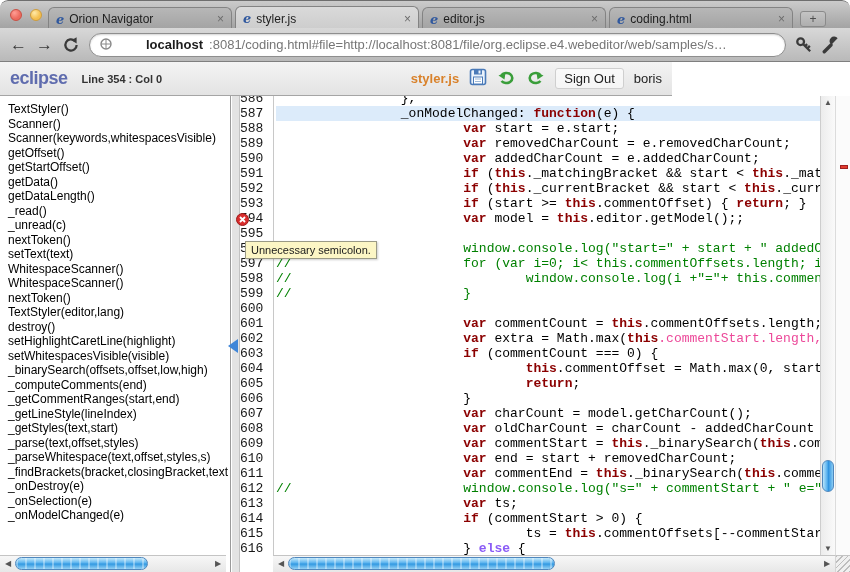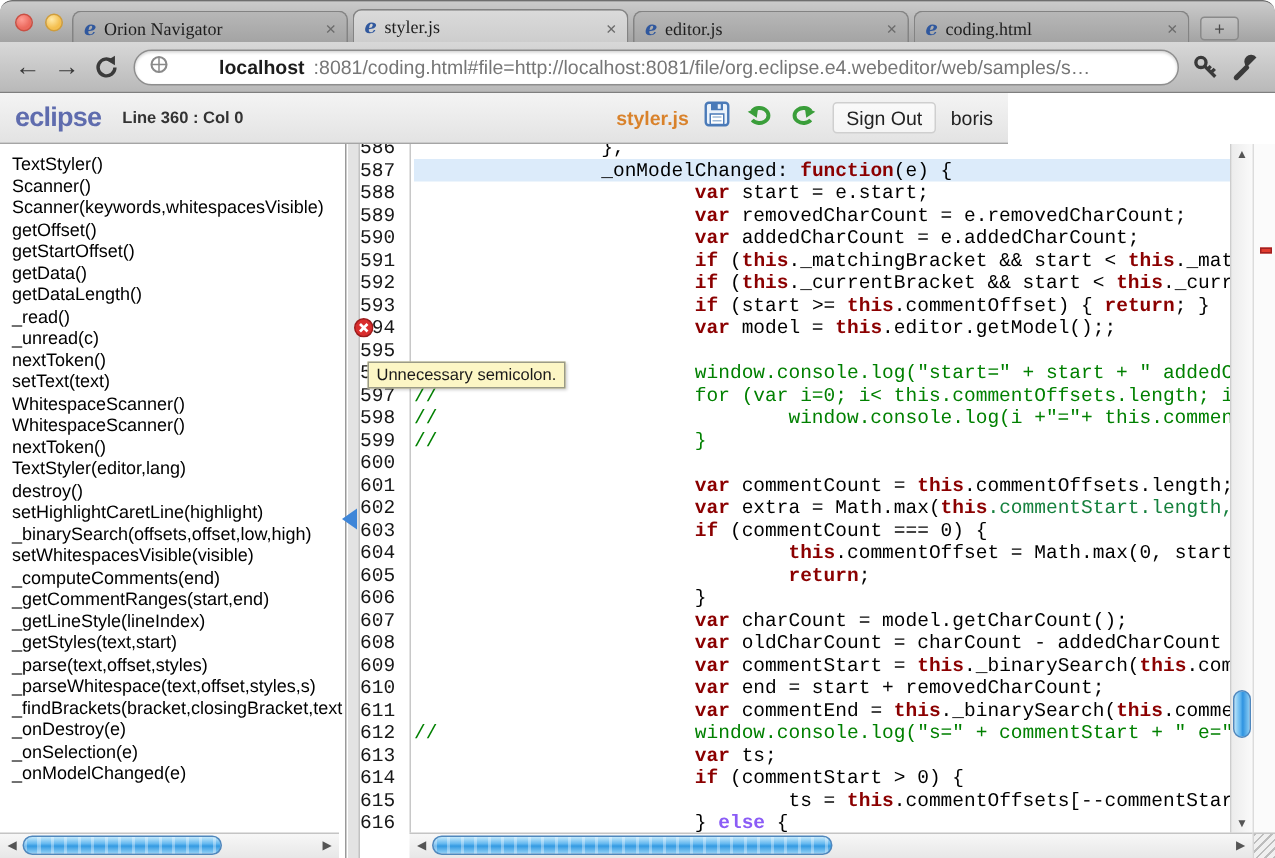--- a/index.html
+++ b/index.html
@@ -14,21 +14,21 @@
   .light { width:12px; height:12px; border-radius:50%; }
   .light.red { background:radial-gradient(circle at 35% 30%,#ff9d94,#ec6a5e 60%); border:1px solid #c94f43; }
   .light.yellow { background:radial-gradient(circle at 35% 30%,#ffe9a8,#f4bf4f 60%); border:1px solid #cf9d3c; }
   .light.green { background:radial-gradient(circle at 35% 30%,#b6f3a0,#61c554 60%); border:1px solid #4da23f; }
   .tabs { position:absolute; left:48px; top:5px; display:flex; align-items:flex-end; }
   .tab { width:184px; height:23px; margin-right:3px; display:flex; align-items:center; gap:5px;
     padding:0 7px; border:1px solid #838383; border-bottom:none; border-radius:6px 6px 0 0;
     background:linear-gradient(#b7b7b7,#a2a2a2); font-size:12px; color:#1d1d1d; }
   .tab.active { background:linear-gradient(#dadada,#cccccc); height:24px; }
   .tab .fav { font-family:"DejaVu Serif",serif; font-weight:bold; font-style:italic; color:#30589e; font-size:13px; line-height:13px; }
-  .tab .t-title { flex:1; white-space:nowrap; overflow:hidden;font-family:Liberation Serif, serif; }
+  .tab .t-title { flex:1; white-space:nowrap; overflow:hidden; }
   .tab .t-close { color:#6c6c6c; font-size:12px; line-height:12px; }
   .newtab { width:26px; height:16px; margin:0 0 3px 4px; border:1px solid #8a8a8a; border-radius:3px;
     background:linear-gradient(#c4c4c4,#aeaeae); color:#4c4c4c; font-size:12px; line-height:14px; text-align:center; }
 
   
   .toolbar { position:absolute; left:0; top:28px; width:850px; height:34px;
     background:linear-gradient(#d8d8d8,#b9b9b9); border-bottom:1px solid #7f7f7f;
     display:flex; align-items:center; padding:0 10px; gap:9px; }
   .navbtn { font-size:17px; font-weight:bold; color:#383838; line-height:20px; }
   .urlbox { flex:1; height:24px; border-radius:13px; background:#fff; border:1px solid #8e8e8e;
@@ -167,21 +167,21 @@
     <div class="tool-icon">
       <svg width="18" height="18" viewBox="0 0 16 16">
           <path d="M2 14 L8 8" stroke="#3a3a3a" stroke-width="3" stroke-linecap="round"></path>
           <path d="M8.3 7.7 a4 4 0 1 1 5.6-5.6 l-2.8 2.8 z" fill="#3a3a3a"></path>
         </svg>
     </div>
   </div>
 
   <div class="appheader">
     <div class="logo">eclipse</div>
-    <div class="linecol">Line 360 : Col 0</div>
+    <div class="linecol">Line 354 : Col 0</div>
     <div class="hdr-right">
       <span class="filename">styler.js</span>
       <span>
         <svg width="18" height="18" viewBox="0 0 18 18">
             <rect x="1.5" y="1.5" width="15" height="15" rx="2" fill="#eaf2fb" stroke="#4a7ab8" stroke-width="1.6"></rect>
             <rect x="5" y="1.5" width="8" height="5" fill="#4a7ab8"></rect>
             <rect x="9.5" y="2.5" width="2" height="3" fill="#eaf2fb"></rect>
             <rect x="4.5" y="9" width="9" height="7" fill="#fff" stroke="#4a7ab8"></rect>
             <path d="M6 11h6M6 13.5h6" stroke="#9db9d8"></path>
           </svg>
@@ -217,22 +217,22 @@
           <div class="outline-item">_read()</div>
           <div class="outline-item">_unread(c)</div>
           <div class="outline-item">nextToken()</div>
           <div class="outline-item">setText(text)</div>
           <div class="outline-item">WhitespaceScanner()</div>
           <div class="outline-item">WhitespaceScanner()</div>
           <div class="outline-item">nextToken()</div>
           <div class="outline-item">TextStyler(editor,lang)</div>
           <div class="outline-item">destroy()</div>
           <div class="outline-item">setHighlightCaretLine(highlight)</div>
+          <div class="outline-item">setWhitespacesVisible(visible)</div>
           <div class="outline-item">_binarySearch(offsets,offset,low,high)</div>
-          <div class="outline-item">setWhitespacesVisible(visible)</div>
           <div class="outline-item">_computeComments(end)</div>
           <div class="outline-item">_getCommentRanges(start,end)</div>
           <div class="outline-item">_getLineStyle(lineIndex)</div>
           <div class="outline-item">_getStyles(text,start)</div>
           <div class="outline-item">_parse(text,offset,styles)</div>
           <div class="outline-item">_parseWhitespace(text,offset,styles,s)</div>
           <div class="outline-item">_findBrackets(bracket,closingBracket,text,start,end)</div>
           <div class="outline-item">_onDestroy(e)</div>
           <div class="outline-item">_onSelection(e)</div>
           <div class="outline-item">_onModelChanged(e)</div>
@@ -294,21 +294,21 @@
             <div class="code-line"><span style="color: rgb(0, 0, 0);">                        </span><span style="color: rgb(139, 0, 0); font-weight: bold;">if</span><span style="color: rgb(0, 0, 0);"> (</span><span style="color: rgb(139, 0, 0); font-weight: bold;">this</span><span style="color: rgb(0, 0, 0);">._currentBracket &amp;&amp; start &lt; </span><span style="color: rgb(139, 0, 0); font-weight: bold;">this</span><span style="color: rgb(0, 0, 0);">._currentBracket) { </span></div>
             <div class="code-line"><span style="color: rgb(0, 0, 0);">                        </span><span style="color: rgb(139, 0, 0); font-weight: bold;">if</span><span style="color: rgb(0, 0, 0);"> (start &gt;= </span><span style="color: rgb(139, 0, 0); font-weight: bold;">this</span><span style="color: rgb(0, 0, 0);">.commentOffset) { </span><span style="color: rgb(139, 0, 0); font-weight: bold;">return</span><span style="color: rgb(0, 0, 0);">; }</span></div>
             <div class="code-line"><span style="color: rgb(0, 0, 0);">                        </span><span style="color: rgb(139, 0, 0); font-weight: bold;">var</span><span style="color: rgb(0, 0, 0);"> model = </span><span style="color: rgb(139, 0, 0); font-weight: bold;">this</span><span style="color: rgb(0, 0, 0);">.editor.getModel();;</span></div>
             <div class="code-line"></div>
             <div class="code-line"><span style="color: rgb(0, 128, 0);">//                      window.console.log("start=" + start + " addedCharCount=" + addedCharCount);</span></div>
             <div class="code-line"><span style="color: rgb(0, 128, 0);">//                      for (var i=0; i&lt; this.commentOffsets.length; i++) {</span></div>
             <div class="code-line"><span style="color: rgb(0, 128, 0);">//                              window.console.log(i +"="+ this.commentOffsets[i]);</span></div>
             <div class="code-line"><span style="color: rgb(0, 128, 0);">//                      }</span></div>
             <div class="code-line"></div>
             <div class="code-line"><span style="color: rgb(0, 0, 0);">                        </span><span style="color: rgb(139, 0, 0); font-weight: bold;">var</span><span style="color: rgb(0, 0, 0);"> commentCount = </span><span style="color: rgb(139, 0, 0); font-weight: bold;">this</span><span style="color: rgb(0, 0, 0);">.commentOffsets.length;</span></div>
-            <div class="code-line"><span style="color: rgb(0, 0, 0);">                        </span><span style="color: rgb(139, 0, 0); font-weight: bold;">var</span><span style="color: rgb(0, 0, 0);"> extra = Math.max(</span><span style="color: rgb(139, 0, 0); font-weight: bold;">this</span><span style="color: #15803d;">.commentStart.length, </span></div>
+            <div class="code-line"><span style="color: rgb(0, 0, 0);">                        </span><span style="color: rgb(139, 0, 0); font-weight: bold;">var</span><span style="color: rgb(0, 0, 0);"> extra = Math.max(</span><span style="color: rgb(139, 0, 0); font-weight: bold;">this</span><span style="color: #ec4899;">.commentStart.length, </span></div>
             <div class="code-line"><span style="color: rgb(0, 0, 0);">                        </span><span style="color: rgb(139, 0, 0); font-weight: bold;">if</span><span style="color: rgb(0, 0, 0);"> (commentCount === 0) {</span></div>
             <div class="code-line"><span style="color: rgb(0, 0, 0);">                                </span><span style="color: rgb(139, 0, 0); font-weight: bold;">this</span><span style="color: rgb(0, 0, 0);">.commentOffset = Math.max(0, start - extra);</span></div>
             <div class="code-line"><span style="color: rgb(0, 0, 0);">                                </span><span style="color: rgb(139, 0, 0); font-weight: bold;">return</span><span style="color: rgb(0, 0, 0);">;</span></div>
             <div class="code-line"><span style="color: rgb(0, 0, 0);">                        }</span></div>
             <div class="code-line"><span style="color: rgb(0, 0, 0);">                        </span><span style="color: rgb(139, 0, 0); font-weight: bold;">var</span><span style="color: rgb(0, 0, 0);"> charCount = model.getCharCount();</span></div>
             <div class="code-line"><span style="color: rgb(0, 0, 0);">                        </span><span style="color: rgb(139, 0, 0); font-weight: bold;">var</span><span style="color: rgb(0, 0, 0);"> oldCharCount = charCount - addedCharCount + removedCharCount;</span></div>
             <div class="code-line"><span style="color: rgb(0, 0, 0);">                        </span><span style="color: rgb(139, 0, 0); font-weight: bold;">var</span><span style="color: rgb(0, 0, 0);"> commentStart = </span><span style="color: rgb(139, 0, 0); font-weight: bold;">this</span><span style="color: rgb(0, 0, 0);">._binarySearch(</span><span style="color: rgb(139, 0, 0); font-weight: bold;">this</span><span style="color: rgb(0, 0, 0);">.commentOffsets, start, 0, commentCount - 1);</span></div>
             <div class="code-line"><span style="color: rgb(0, 0, 0);">                        </span><span style="color: rgb(139, 0, 0); font-weight: bold;">var</span><span style="color: rgb(0, 0, 0);"> end = start + removedCharCount;</span></div>
             <div class="code-line"><span style="color: rgb(0, 0, 0);">                        </span><span style="color: rgb(139, 0, 0); font-weight: bold;">var</span><span style="color: rgb(0, 0, 0);"> commentEnd = </span><span style="color: rgb(139, 0, 0); font-weight: bold;">this</span><span style="color: rgb(0, 0, 0);">._binarySearch(</span><span style="color: rgb(139, 0, 0); font-weight: bold;">this</span><span style="color: rgb(0, 0, 0);">.commentOffsets, end, commentStart, commentCount - 1);</span></div>
             <div class="code-line"><span style="color: rgb(0, 128, 0);">//                      window.console.log("s=" + commentStart + " e=" + commentEnd);</span></div>

